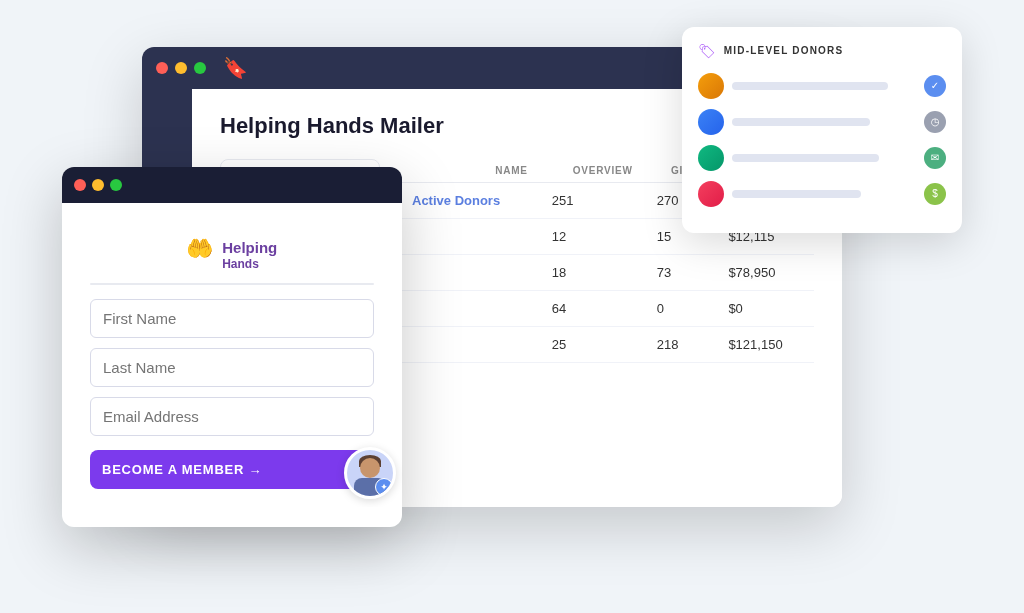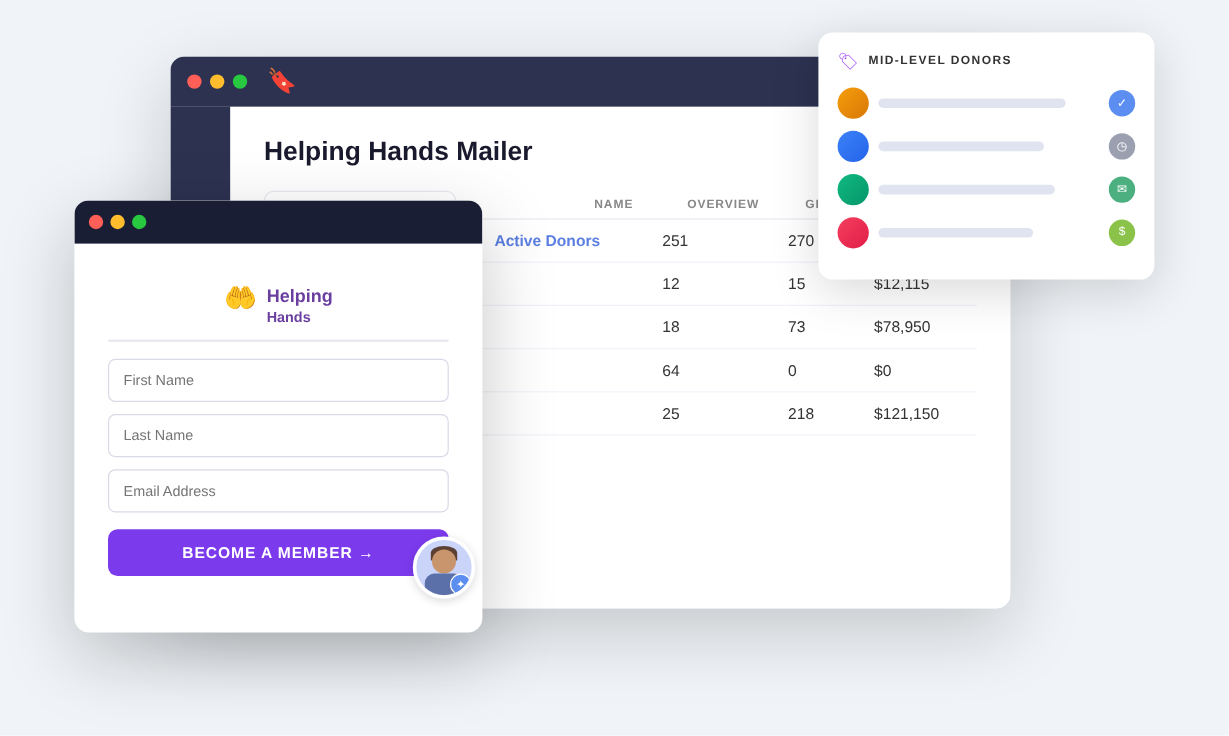--- a/index.html
+++ b/index.html
@@ -272,41 +272,40 @@
       background: #e8eaf0;
       margin-bottom: 14px;
       border-radius: 2px;
     }
 
     .form-input {
       width: 100%;
       padding: 10px 12px;
       border: 1px solid #d8dae8;
       border-radius: 6px;
-      font-size: 12px;
+      font-size: 15px;
       color: #555;
       margin-bottom: 10px;
       outline: none;
     }
 
     .form-button {
       width: 100%;
       padding: 12px;
       background: #7c3aed;
       color: #fff;
       border: none;
       border-radius: 8px;
       font-size: 13px;
       font-weight: 700;
       letter-spacing: 0.06em;
       cursor: pointer;
       margin-top: 4px;
       display: flex;
       align-items: center;
-      justify-content: center;
       gap: 8px;
     }
 
     
     .person-avatar {
       width: 52px;
       height: 52px;
       border-radius: 50%;
       background: #c9d4f8;
       border: 3px solid #fff;

